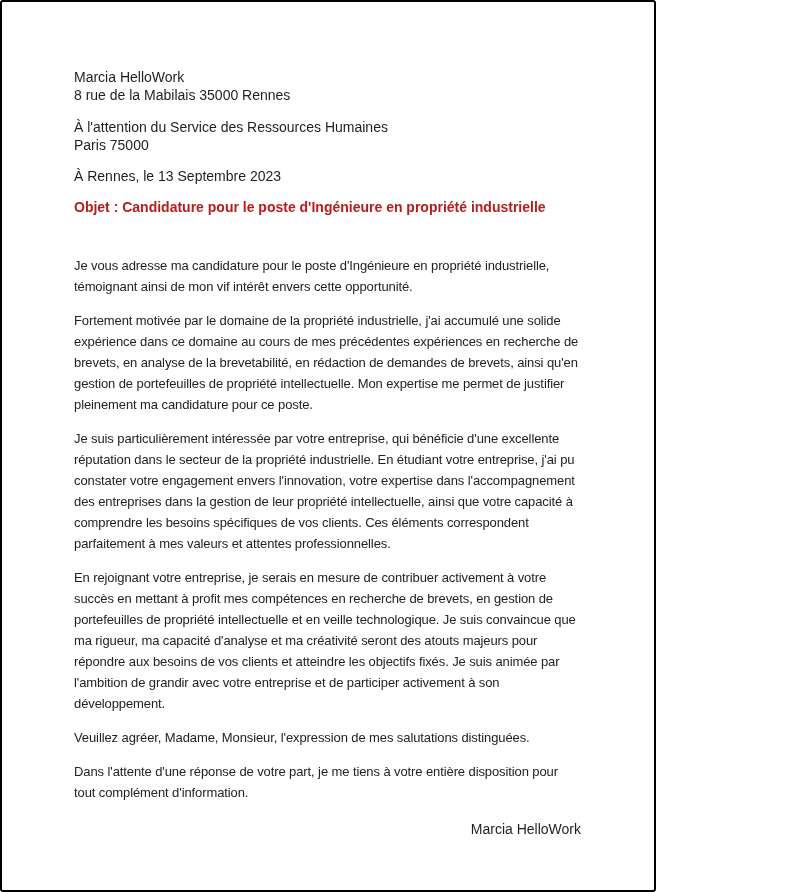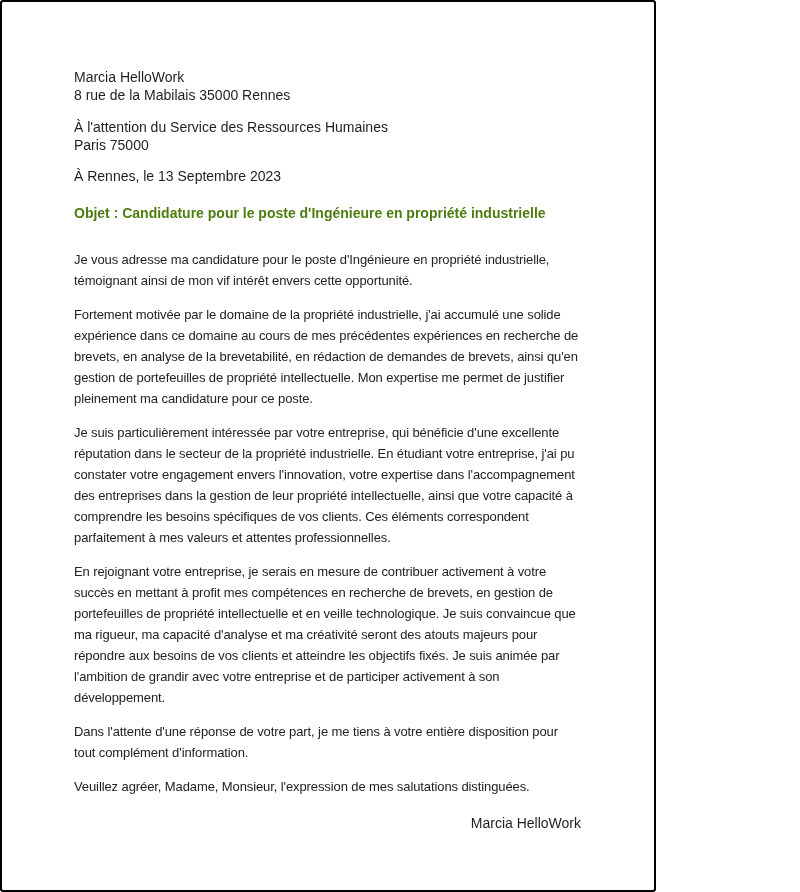--- a/index.html
+++ b/index.html
@@ -25,28 +25,28 @@
   .recipient {
     font-size: 14px;
     line-height: 18px;
   }
   .date-line {
     margin-top: 13px;
     font-size: 14px;
     line-height: 18px;
   }
   .subject-line {
-    margin-top: 19px;
+    margin-top: 13px;
     font-size: 14px;
     line-height: 18px;
     font-weight: bold;
-    color: #4d7c0f;
+    color: #b91c1c;
   }
   .letter-body {
-    margin-top: 27px;
+    margin-top: 39px;
     font-size: 13px;
     line-height: 21px;
     letter-spacing: -0.1px;
     color: #222222;
   }
   .letter-body p {
     margin: 0 0 13px 0;
   }
   .signature {
     margin-top: 17px;
@@ -72,19 +72,19 @@
 
   <div class="date-line">À Rennes, le 13 Septembre 2023</div>
 
   <div class="subject-line">Objet : Candidature pour le poste d'Ingénieure en propriété industrielle</div>
 
   <div class="letter-body">
     <p>Je vous adresse ma candidature pour le poste d'Ingénieure en propriété industrielle, témoignant ainsi de mon vif intérêt envers cette opportunité.</p>
     <p>Fortement motivée par le domaine de la propriété industrielle, j'ai accumulé une solide expérience dans ce domaine au cours de mes précédentes expériences en recherche de brevets, en analyse de la brevetabilité, en rédaction de demandes de brevets, ainsi qu'en gestion de portefeuilles de propriété intellectuelle. Mon expertise me permet de justifier pleinement ma candidature pour ce poste.</p>
     <p>Je suis particulièrement intéressée par votre entreprise, qui bénéficie d'une excellente réputation dans le secteur de la propriété industrielle. En étudiant votre entreprise, j'ai pu constater votre engagement envers l'innovation, votre expertise dans l'accompagnement des entreprises dans la gestion de leur propriété intellectuelle, ainsi que votre capacité à comprendre les besoins spécifiques de vos clients. Ces éléments correspondent parfaitement à mes valeurs et attentes professionnelles.</p>
     <p>En rejoignant votre entreprise, je serais en mesure de contribuer activement à votre succès en mettant à profit mes compétences en recherche de brevets, en gestion de portefeuilles de propriété intellectuelle et en veille technologique. Je suis convaincue que ma rigueur, ma capacité d'analyse et ma créativité seront des atouts majeurs pour répondre aux besoins de vos clients et atteindre les objectifs fixés. Je suis animée par l'ambition de grandir avec votre entreprise et de participer activement à son développement.</p>
+    <p>Veuillez agréer, Madame, Monsieur, l'expression de mes salutations distinguées.</p>
     <p>Dans l'attente d'une réponse de votre part, je me tiens à votre entière disposition pour tout complément d'information.</p>
-    <p>Veuillez agréer, Madame, Monsieur, l'expression de mes salutations distinguées.</p>
   </div>
 
   <div class="signature">Marcia HelloWork</div>
 
 </div>
 
 </body></html>

